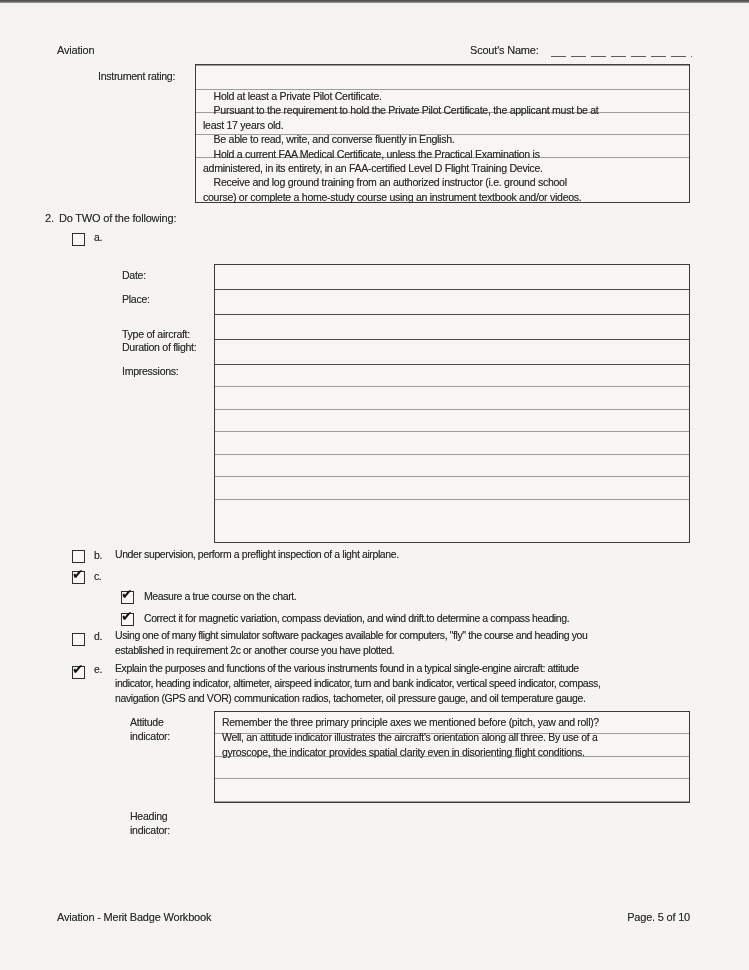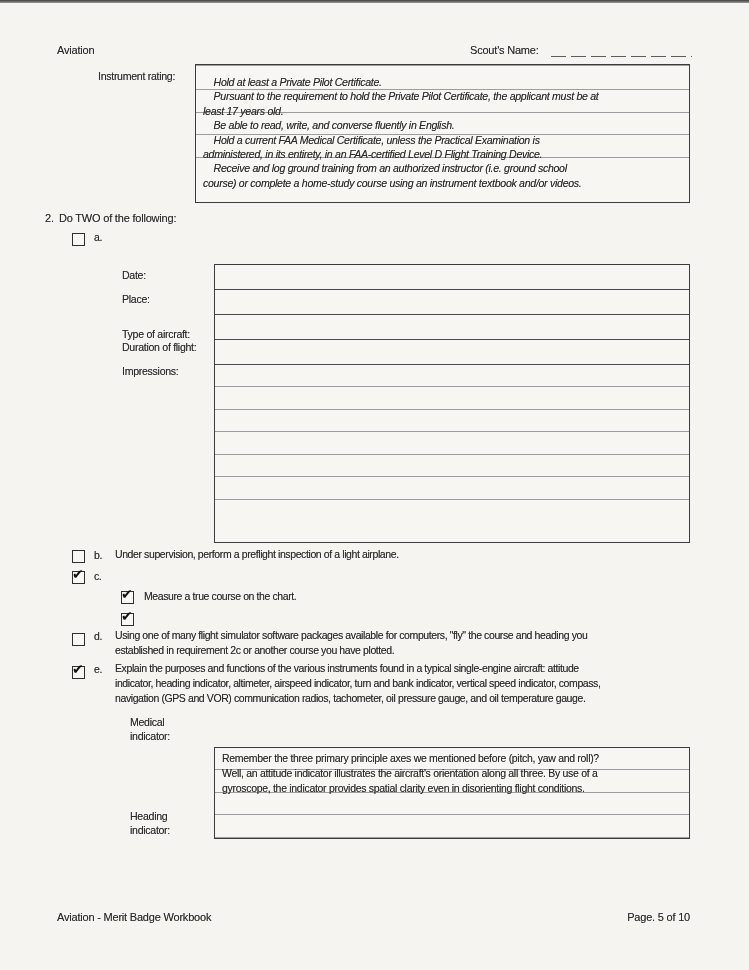--- a/index.html
+++ b/index.html
@@ -18,27 +18,27 @@
   .scan-top { left:0; top:0; width:749px; height:3px;
     background:linear-gradient(to bottom,#3f3f3f,#9a9a97); }
 
   .box { box-sizing:border-box; border:1.5px solid #3c3c3c; background:#f7f6f3; }
 
   .lined {
     background-image: repeating-linear-gradient(to bottom,
       rgba(0,0,0,0) 0px, rgba(0,0,0,0) 21.5px, #9d9d9d 21.5px, #9d9d9d 22.5px);
   }
   .instr-box { left:195px; top:64px; width:495px; height:139px; background-position:0 3px; }
-  .instr-text { padding:10px 3px 0 7px; font-size:10.6px; letter-spacing:-0.3px; line-height:14.4px;font-style:italic; }
+  .instr-text { padding:24px 3px 0 7px; font-size:10.6px; letter-spacing:-0.3px; line-height:14.4px; }
 
   .fieldbox { left:214px; top:264px; width:476px; height:279px; padding:0; }
   .frow { height:24px; border-bottom:1px solid #4a4a4a; font-size:10.5px; line-height:24px; padding:0 6px; }
   .imp { height:176px; border-bottom:none; }
 
-  .ansbox { width:476px; height:92px;margin-top:36px; }
+  .ansbox { width:476px; height:92px; }
   .ansbox .inner { padding:3px 4px 0 7px; }
 
   .cb { position:absolute; width:13px; height:13px; box-sizing:border-box;
         border:1.5px solid #2e2e2e; background:#f8f7f5; }
   .cb[data-checked="true"]::after {
     content:attr(data-glyph); position:absolute; left:-1px; top:-6px;
     font-size:14px; font-weight:700; color:#111;
     font-family:"DejaVu Sans",sans-serif;
   }
 
@@ -95,33 +95,34 @@
   <div class="abs req soft" style="left:94px;top:548px">b.</div>
   <div class="abs req t soft" style="left:115px;top:547px">Under supervision, perform a preflight inspection of a light airplane.</div>
 
   <span class="cb" style="left:72px;top:571px" data-checked="true" data-glyph="✔"></span>
   <div class="abs req soft" style="left:94px;top:569px">c.</div>
 
   <span class="cb" style="left:121px;top:591px" data-checked="true" data-glyph="✔"></span>
   <div class="abs req t soft" style="left:144px;top:589px">Measure a true course on the chart.</div>
 
   <span class="cb" style="left:121px;top:613px" data-checked="true" data-glyph="✔"></span>
+  <div class="abs req t soft" style="left:144px;top:611px">Correct it for magnetic variation, compass deviation, and wind drift.to determine a compass heading.</div>
 
   <span class="cb" style="left:72px;top:633px" data-checked="false" data-glyph="✔"></span>
   <div class="abs req soft" style="left:94px;top:629px">d.</div>
   <div class="abs req t soft" style="left:115px;top:628px">Using one of many flight simulator software packages available for computers, "fly" the course and heading you
 established in requirement 2c or another course you have plotted.</div>
 
   <span class="cb" style="left:72px;top:666px" data-checked="true" data-glyph="✔"></span>
   <div class="abs req soft" style="left:94px;top:662px">e.</div>
   <div class="abs req t soft" style="left:115px;top:661px">Explain the purposes and functions of the various instruments found in a typical single-engine aircraft: attitude
 indicator, heading indicator, altimeter, airspeed indicator, turn and bank indicator, vertical speed indicator, compass,
 navigation (GPS and VOR) communication radios, tachometer, oil pressure gauge, and oil temperature gauge.</div>
 
-  <div class="abs lbl t soft" style="left:130px;top:716px">Medical
+  <div class="abs lbl t soft" style="left:130px;top:716px">Attitude
 indicator:</div>
   <div class="abs box lined ansbox" style="left:214px;top:711px">
     <div class="inner ans t soft">Remember the three primary principle axes we mentioned before (pitch, yaw and roll)?
 Well, an attitude indicator illustrates the aircraft's orientation along all three. By use of a
 gyroscope, the indicator provides spatial clarity even in disorienting flight conditions.</div>
   </div>
 
   <div class="abs lbl t soft" style="left:130px;top:810px">Heading
 indicator:</div>
 

